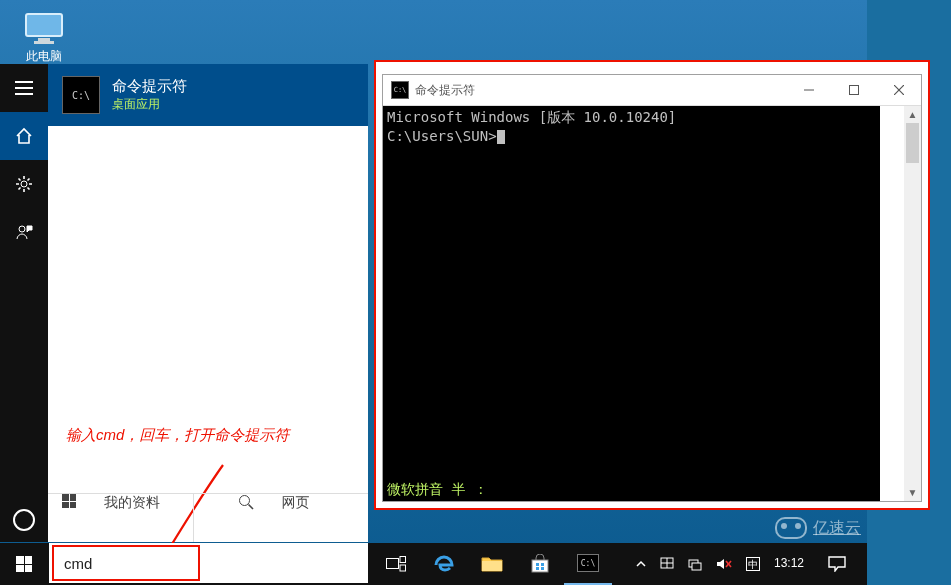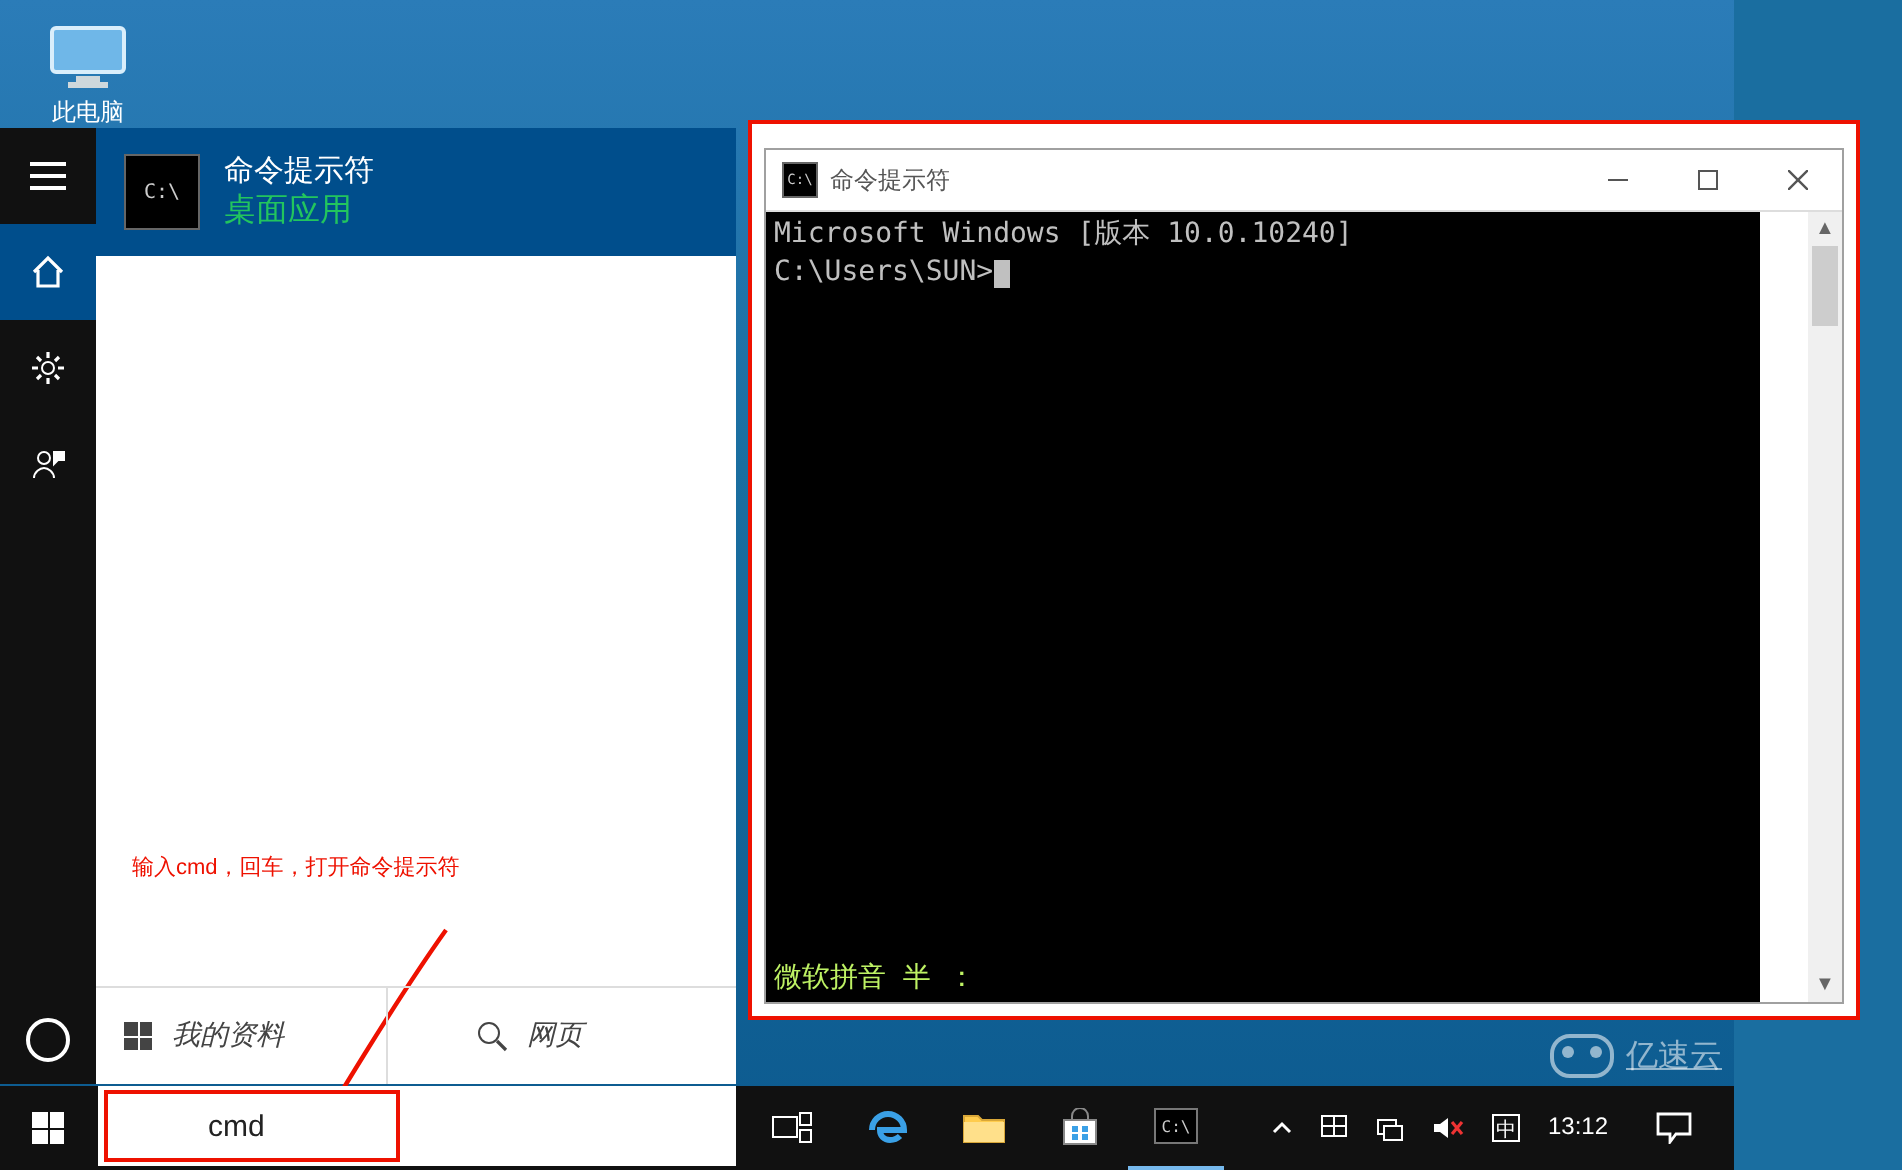--- a/index.html
+++ b/index.html
@@ -14,39 +14,39 @@
   .rail-item { width:48px; height:48px; display:flex; align-items:center; justify-content:center; color:#fff; }
   .rail-item svg { stroke:#fff; fill:none; }
   .rail-item.hamburger { height:48px; }
   .rail-item.home { background:#004e8c; }
 
   
   .search-panel { position:absolute; left:48px; top:64px; width:320px; height:478px; background:#fff; }
   .result-app { display:flex; align-items:center; gap:12px; padding:12px 14px; background:#004e8c; color:#fff; }
   .result-app .app-icon { width:36px; height:36px; background:#000; border:1px solid #666; display:flex; align-items:center; justify-content:center; font-size:10px; color:#ccc; font-family:Consolas,monospace; }
   .result-app .app-name { font-size:15px; }
-  .result-app .app-type { font-size:16px; color:#22c55e; }
-  .annotation { position:absolute; left:18px; top:362px; color:#e10; font-size:11px; font-weight:400; }
+  .result-app .app-type { font-size:12px; color:#bef264; }
+  .annotation { position:absolute; left:18px; top:362px; color:#e10; font-size:15px; font-weight:400;font-style:italic; }
   .arrow-svg { position:absolute; left:80px; top:396px; pointer-events:none; }
 
   .search-tabs { position:absolute; bottom:0; left:0; right:0; height:48px; display:flex; border-top:1px solid #ddd; }
-  .search-tab { flex:1; display:flex; align-items:center; gap:10px; padding-left:14px; font-size:14px; color:#444; border-right:1px solid #ddd;font-style:italic; }
+  .search-tab { flex:1; display:flex; align-items:flex-start; gap:28px; padding-left:14px; font-size:14px; color:#444; border-right:1px solid #ddd; }
   .search-tab:last-child { border-right:none;padding-left:44px; }
   .search-tab svg { stroke:#444; fill:none; }
   .win-glyph { width:14px; height:14px; display:grid; grid-template-columns:1fr 1fr; grid-template-rows:1fr 1fr; gap:1px; }
   .win-glyph span { background:#444; }
 
   
   .cortana-rail { position:absolute; left:0; top:498px; width:48px; height:44px; background:#111; display:flex; align-items:center; justify-content:center; }
   .cortana-rail .ring { width:18px; height:18px; border:2px solid #fff; border-radius:50%; }
 
   
   .search-box-row { position:absolute; left:49px; top:543px; width:319px; height:40px; background:#fff; display:flex; align-items:center; }
   .search-box { position:absolute; left:52px; top:545px; width:148px; height:36px; border:2px solid #e10; background:#fff; display:flex; align-items:center; padding:0 8px; box-sizing:border-box; }
-  .search-box input { border:none; outline:none; font-size:15px; color:#222; width:100%; background:transparent; font-family:inherit;margin-left:40px; }
+  .search-box input { border:none; outline:none; font-size:15px; color:#222; width:100%; background:transparent; font-family:inherit; }
   @keyframes blink { 50% { opacity:0; } }
 
   
   .taskbar { position:absolute; left:0; bottom:0; width:100%; height:42px; background:#111; display:flex; align-items:center; color:#fff; }
   .task-btn { width:48px; height:42px; display:flex; align-items:center; justify-content:center; }
   .taskbar .start .win-glyph span { background:#fff; }
   .taskbar-spacer { width:320px; } 
   .task-icons { display:flex; align-items:center; margin-left:4px; }
   .task-icons .task-btn { width:48px; }
   .task-running { border-bottom:2px solid #76b9ed; box-sizing:border-box; }

